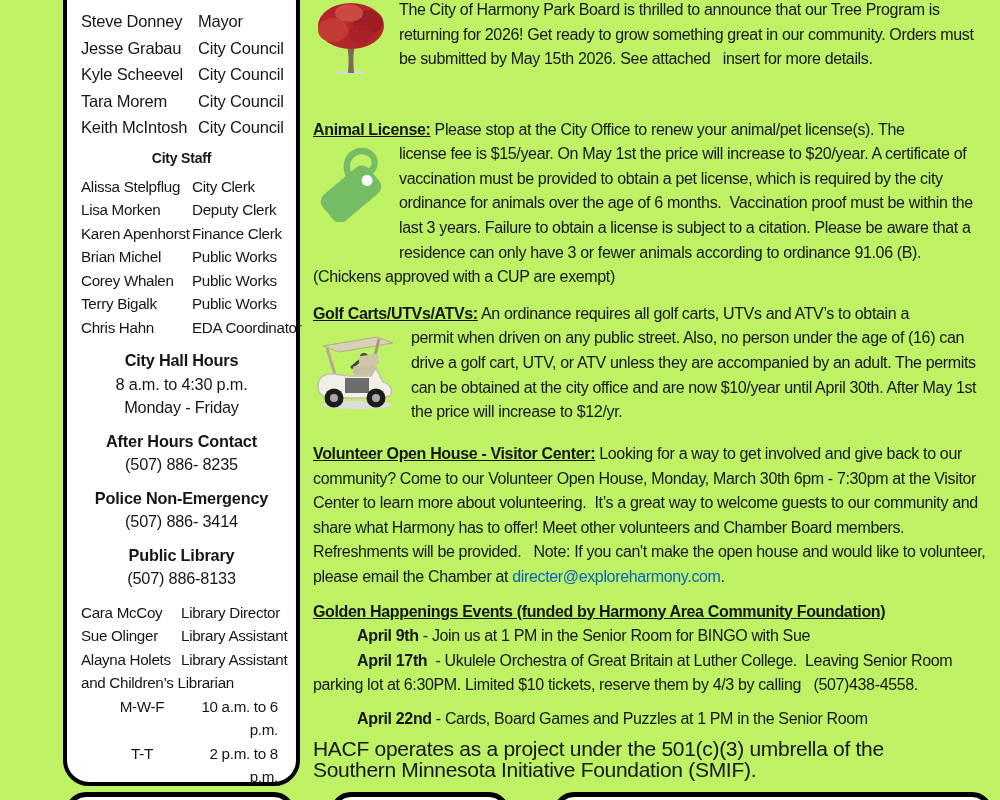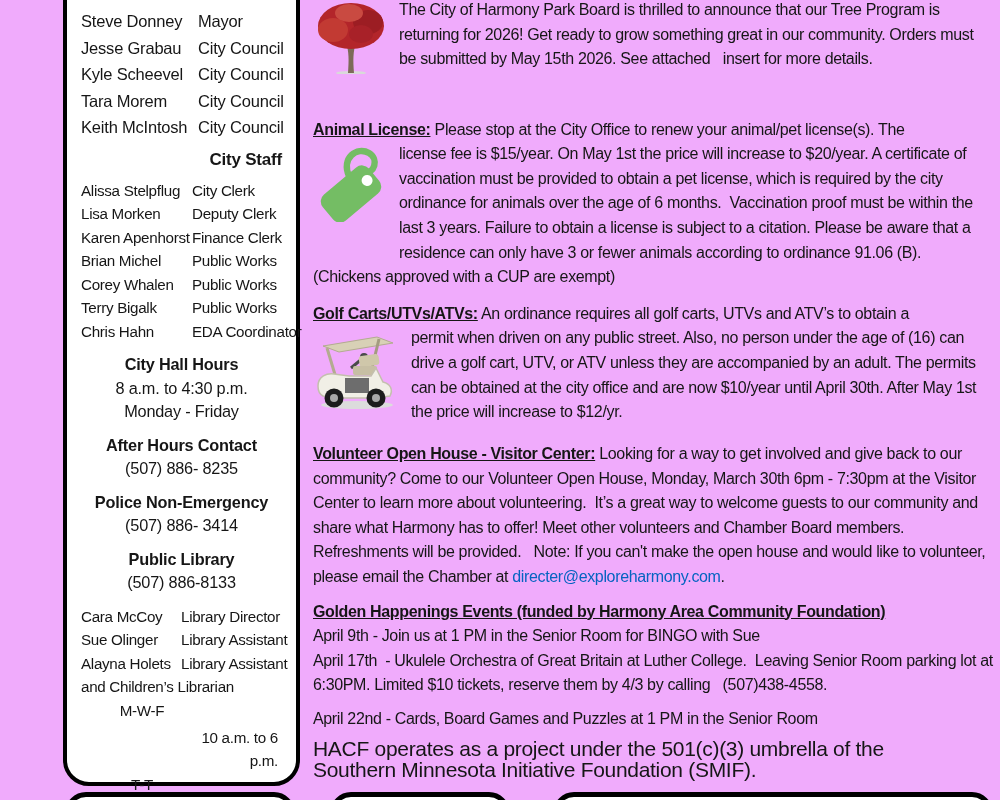--- a/index.html
+++ b/index.html
@@ -1,40 +1,40 @@
 <!DOCTYPE html>
 <html><head>
 <meta charset="utf-8">
 <style>
   html,body{margin:0;padding:0;background:#fff;}
-  .page{position:relative;width:1000px;height:800px;background:#f0abfc;overflow:hidden;
+  .page{position:relative;width:1000px;height:800px;background:#bef264;overflow:hidden;
         font-family:"Liberation Sans",sans-serif;color:#161616;}
 
   
   .sidebar{position:absolute;left:63px;top:-30px;width:237px;height:816px;
            border:4px solid #000;border-radius:26px;box-sizing:border-box;
            padding:34px 4px 0 14px;background:#fff;}
   .off-row{display:grid;grid-template-columns:117px 1fr;font-size:16.5px;line-height:26.5px;letter-spacing:-0.2px;}
-  .staff-head{text-align:right;font-weight:bold;font-size:17px;margin:9px 10px 9px 0;letter-spacing:-0.2px;}
+  .staff-head{text-align:center;font-weight:bold;font-size:14px;margin:9px 10px 9px 0;letter-spacing:-0.2px;}
   .staff-row{display:grid;grid-template-columns:111px 1fr;font-size:15.2px;line-height:23.5px;letter-spacing:-0.3px;white-space:nowrap;}
   .info-sec{text-align:center;margin-top:10px;font-size:16.3px;line-height:23.5px;letter-spacing:-0.2px;padding-right:10px;}
   .info-sec .h{font-weight:bold;margin-top:8px;}
   .lib-block{margin-top:10px;}
   .lib-row{display:grid;grid-template-columns:100px 1fr;font-size:15.2px;line-height:23.5px;letter-spacing:-0.3px;white-space:nowrap;}
   .lib-cont{font-size:15.2px;line-height:23.5px;letter-spacing:-0.3px;}
   .hours-row{display:grid;grid-template-columns:90px 1fr;font-size:15.2px;line-height:23.5px;letter-spacing:-0.3px;padding:0 14px 0 16px;}
   .hours-row .d{text-align:center;}
-  .hours-row .t{text-align:right;margin-top:27px;}
+  .hours-row .t{text-align:right;}
 
   
   .main{position:absolute;left:313px;top:-2px;width:680px;font-size:16px;line-height:24.6px;letter-spacing:-0.35px;}
   .para{white-space:pre-wrap;}
   .flow{display:flow-root;}
   .hd{font-weight:bold;text-decoration:underline;}
-  .bold{font-weight:normal;}
+  .bold{font-weight:bold;margin-left:44px;}
   .float-img{float:left;}
   .tree-img{margin:2px 10px 24px 0;}
   .tag-img{margin:2px 12px 18px 0;}
   .cart-img{margin:2px 10px 12px 0;}
   .mt12{margin-top:12px;} .mt10{margin-top:10px;}
   a.email{color:#0563c1;cursor:pointer;}
   .footnote{margin-top:8px;font-size:21px;line-height:20.5px;letter-spacing:-0.3px;max-width:655px;white-space:pre-wrap;}
   .event{white-space:pre-wrap;}
   .ev-gap{height:9px;}
 

